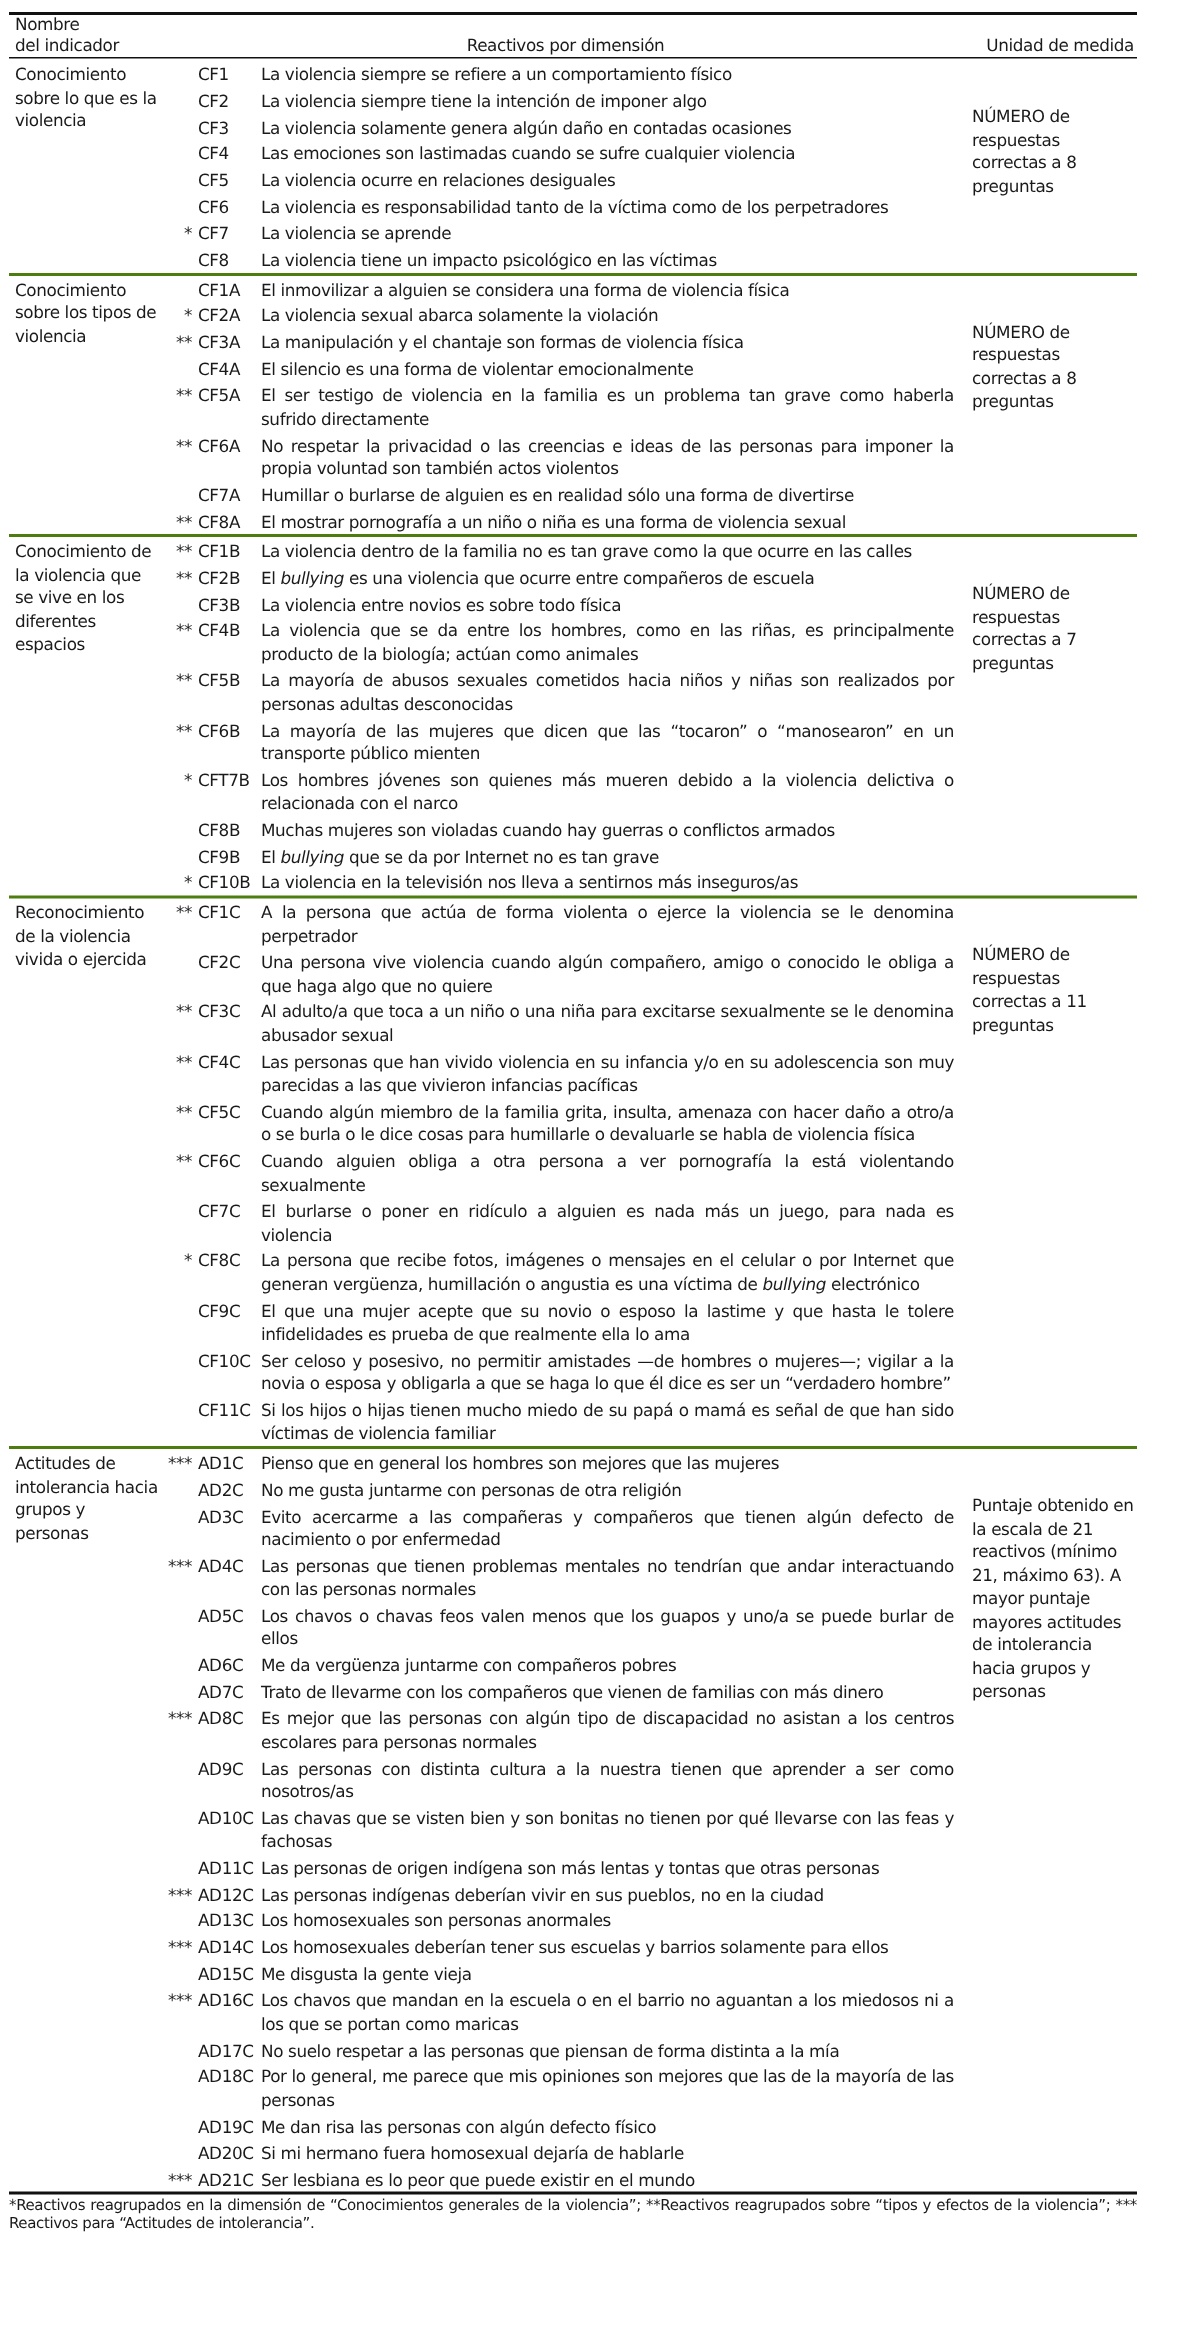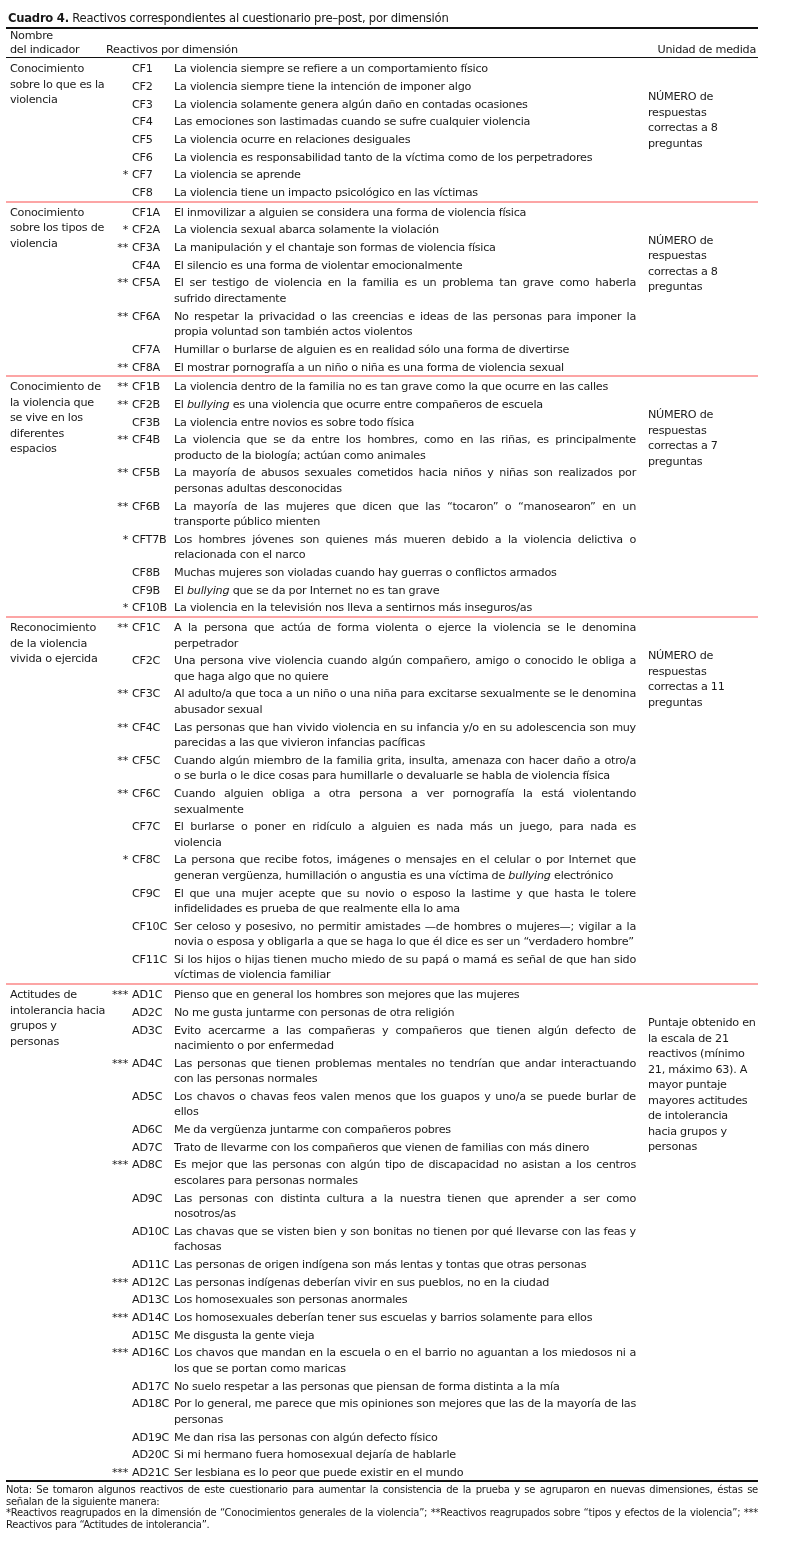--- a/index.html
+++ b/index.html
@@ -15,37 +15,34 @@
   .caption b { font-weight: bold; }
   .rule-heavy { border-top: 2px solid #111; width: 752px; }
   table.tbl { border-collapse: collapse; width: 752px; table-layout: fixed; }
   table.tbl td { vertical-align: top; padding: 0; }
   .col-ind { width: 96px; padding-left: 4px !important; }
   .col-mark { width: 22px; text-align: right; padding-right: 2px !important; }
   .col-code { width: 42px; padding-left: 2px !important; }
   .col-text { width: 474px; text-align: justify; padding-right: 12px !important; }
   .col-unit { width: 116px; padding-left: 0 !important; }
   .hdr td { line-height: 14px; }
-  .hdr .h-center { text-align: left; }
+  .hdr .h-center { text-align: center; }
   .item td { line-height: 15.5px; padding-top: 2.2px !important; }
   .item td.col-text { line-height: 15.5px; }
   .ind-text { line-height: 15.5px; }
   .unit-text { line-height: 15.5px; margin-top: 28px; }
-  .sec-border td { border-top: 2px solid #fca5a5; }
+  .sec-border td { border-top: 2px solid #4d7c0f; }
   .note { width: 752px; font-size: 10px; line-height: 11.5px; margin-top: 2px; text-align: justify; }
   .note p { margin: 0; }
   em { font-style: italic; }
 </style>
 </head>
 <body>
 
 <div class="page">
-  <div class="caption">
-    <b>Cuadro 4.</b><span> Reactivos correspondientes al cuestionario pre–post, por dimensión</span>
-  </div>
   <div class="rule-heavy"></div>
 
   <table class="tbl">
     <colgroup>
       <col style="width:100px">
         <col style="width:24px">
         <col style="width:44px">
         <col style="width:474px">
         <col style="width:110px">
     </colgroup>
@@ -385,16 +382,15 @@
         <tr class="item">
           <td class="col-mark">***</td>
           <td class="col-code">AD21C</td>
           <td class="col-text">Ser lesbiana es lo peor que puede existir en el mundo</td>
         </tr>
       </tbody>
   </table>
 
   <div class="rule-heavy"></div>
   <div class="note">
-    <p>Nota: Se tomaron algunos reactivos de este cuestionario para aumentar la consistencia de la prueba y se agruparon en nuevas dimensiones, éstas se señalan de la siguiente manera:</p>
     <p>*Reactivos reagrupados en la dimensión de “Conocimientos generales de la violencia”; **Reactivos reagrupados sobre “tipos y efectos de la violencia”; *** Reactivos para “Actitudes de intolerancia”.</p>
   </div>
 </div>
 
 </body></html>

